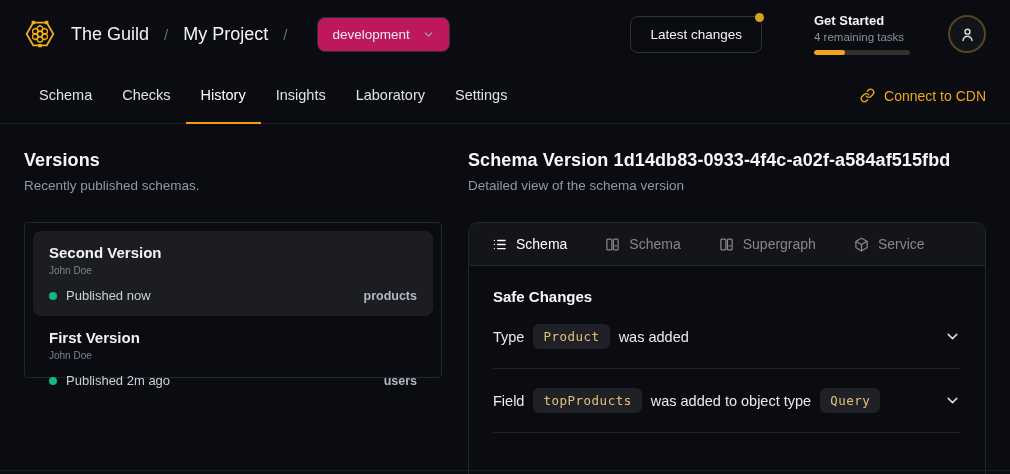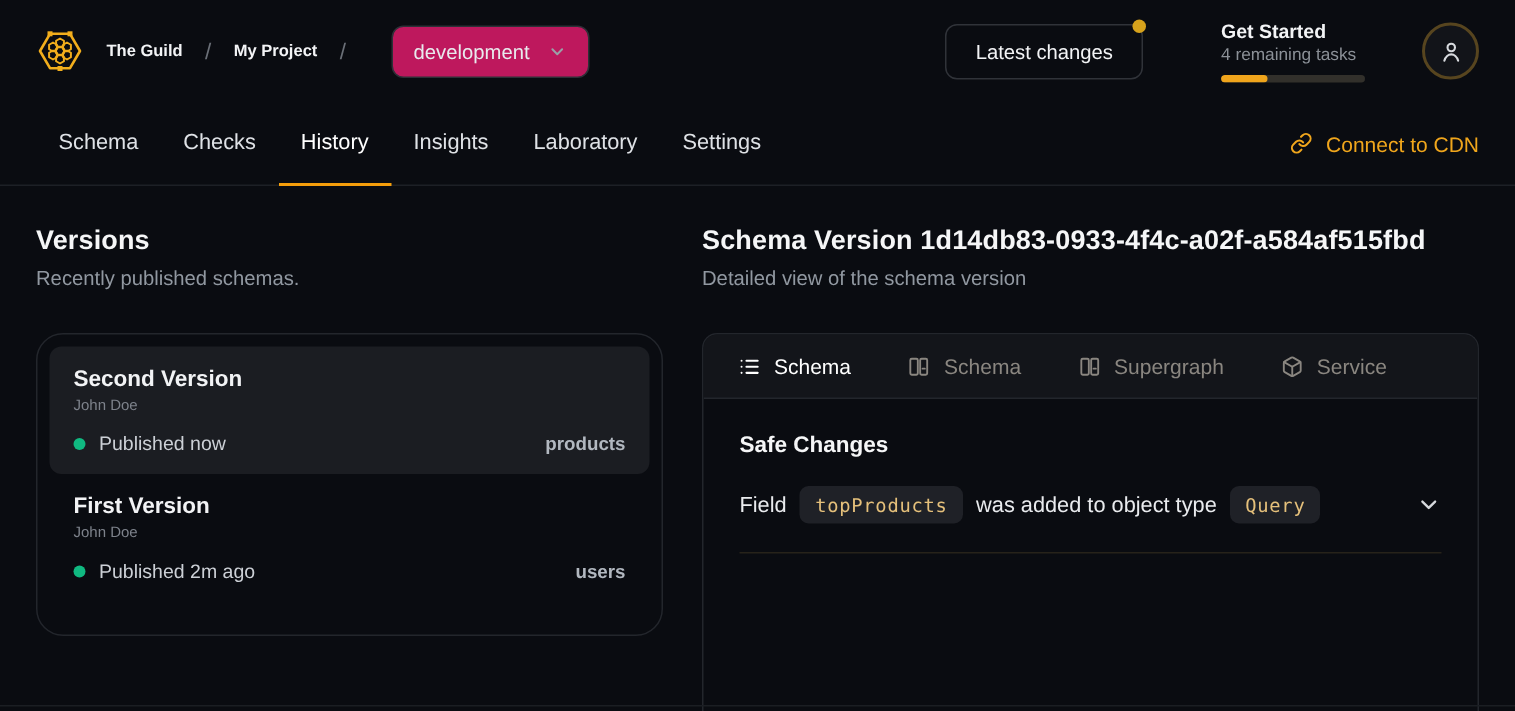--- a/index.html
+++ b/index.html
@@ -8,21 +8,21 @@
     background:#0a0c11;
     color:#fff;
     font-family:"Liberation Sans","DejaVu Sans",sans-serif;
     position:relative;
   }
   svg { display:block; }
 
   
   .header { height:68px; display:flex; align-items:center; padding:0 24px; }
   .logo { width:32px; height:32px; margin-right:15px; flex:none; }
-  .crumb { font-size:11px; font-weight:700; color:#f3f4f6; white-space:nowrap; }
+  .crumb { font-size:18px; font-weight:400; color:#f3f4f6; white-space:nowrap; }
   .crumb-sep { color:#6b7078; margin:0 15px; font-size:15px; }
   .target-btn {
     margin-left:15px; display:flex; align-items:center; gap:12px;
     background:#be185d; border:1px solid #2d3037; border-radius:8px;
     padding:9px 14px; color:#e8eaed; font-size:13.5px; cursor:pointer;
   }
   .target-btn .chev { color:#9aa0a8; }
   .hspacer { flex:1; }
   .latest-btn {
     position:relative; background:transparent; border:1px solid #303339;
@@ -57,22 +57,22 @@
               color:#f0a61c; font-size:14px; cursor:pointer; }
 
   
   .main { display:flex; padding:26px 24px 0 24px; }
   .col-left { width:418px; flex:none; }
   .col-right { flex:1; margin-left:26px; min-width:0; }
   .panel-title { font-size:18px; font-weight:600; color:#f5f6f7; letter-spacing:.1px; }
   .panel-sub { font-size:13.5px; color:#9198a1; margin-top:7px; }
 
   .versions-box {
-    margin-top:29px; border:1px solid #23262c; border-radius:18px;
-    padding:8px; height:202px;
+    margin-top:29px; border:1px solid #23262c; border-radius:4px;
+    padding:8px; height:156px;
   }
   .version-item { padding:13px 16px; border-radius:8px; cursor:pointer; }
   .version-item.selected { background:#1b1d22; }
   .v-name { font-size:15px; font-weight:600; color:#f2f3f5; }
   .v-author { font-size:10px; color:#7d828b; margin-top:4px; }
   .v-meta { margin-top:12px; display:flex; align-items:center; gap:9px; }
   .v-dot { width:8px; height:8px; border-radius:50%; background:#10b981; flex:none; }
   .v-status { font-size:13px; color:#ccd0d6; }
   .v-service { margin-left:auto; font-size:12.5px; font-weight:700; color:#b2b8c0; }
 
@@ -245,20 +245,32 @@
               </svg>
             </span>
             <span>Service</span>
           </div>
         </div>
       <div class="detail-content">
         <div class="section-title">Safe Changes</div>
         <div id="changes-list">
             <div class="change-row">
               <div class="change-text">
+                <span class="t">Type</span>
+                <span class="code-badge">Product</span>
+                <span class="t">was added</span>
+              </div>
+              <span class="row-chev">
+                <svg width="17" height="17" viewBox="0 0 24 24" fill="none" stroke="currentColor" stroke-width="2.2" stroke-linecap="round" stroke-linejoin="round">
+                  <polyline points="6 9 12 15 18 9"></polyline>
+                </svg>
+              </span>
+            </div>
+            <div class="change-row">
+              <div class="change-text">
                 <span class="t">Field</span>
                 <span class="code-badge">topProducts</span>
                 <span class="t">was added to object type</span>
                 <span class="code-badge">Query</span>
               </div>
               <span class="row-chev">
                 <svg width="17" height="17" viewBox="0 0 24 24" fill="none" stroke="currentColor" stroke-width="2.2" stroke-linecap="round" stroke-linejoin="round">
                   <polyline points="6 9 12 15 18 9"></polyline>
                 </svg>
               </span>

